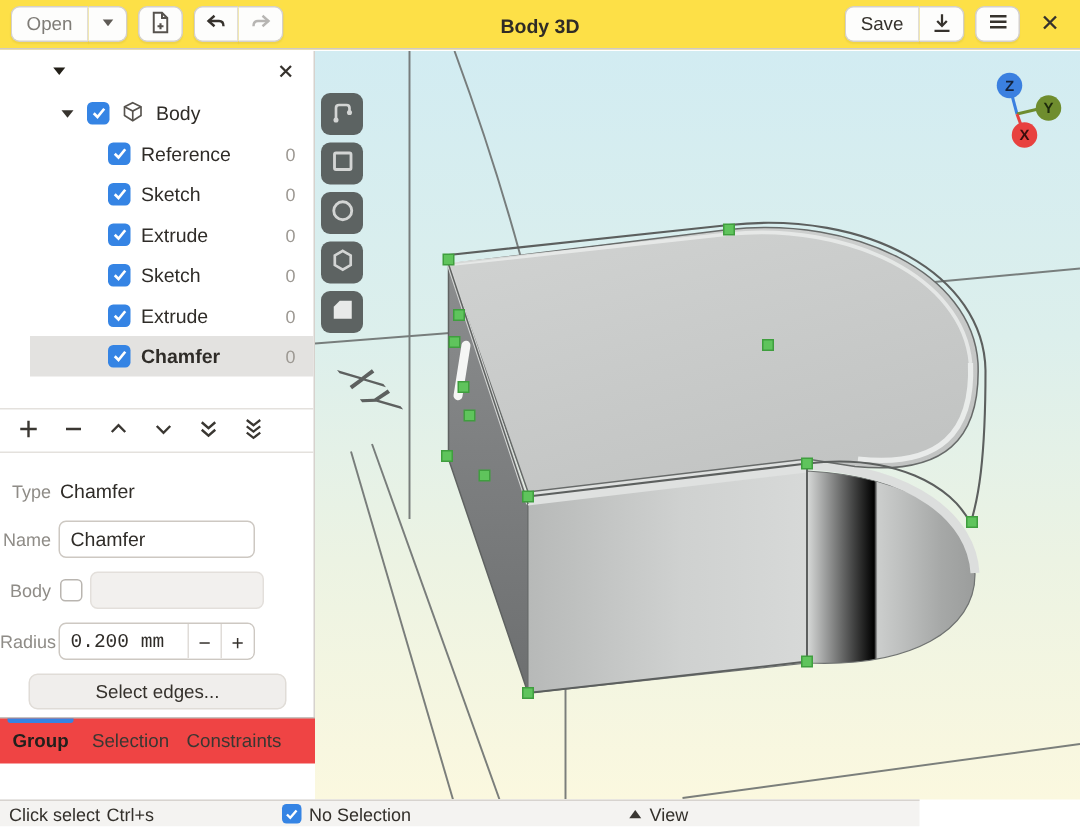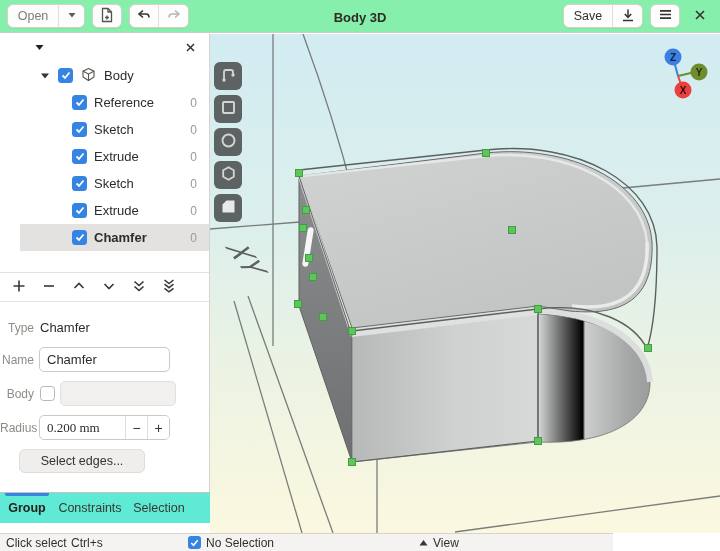--- a/index.html
+++ b/index.html
@@ -5,21 +5,21 @@
   * { margin:0; padding:0; box-sizing:border-box; }
   html,body { width:720px; height:551px; }
   body {
     position:relative; overflow:hidden; background:#fff;
     font-family:"Liberation Sans", sans-serif; color:#2f2c28;
     -webkit-font-smoothing:antialiased;
   }
   
   .header{
     position:absolute; left:0; top:0; width:720px; height:30px;
-    background:#86efac; border-bottom:1px solid #cfcac5;
+    background:#fde047; border-bottom:1px solid #cfcac5;
     display:flex; align-items:center; padding:16px 7px; gap:7px;
   }
   .hgroup{ display:flex; align-items:center; }
   .btn{
     background:#fdfdfc; border:1px solid #d4d0cb; border-radius:6px;
     height:24px; display:flex; align-items:center; justify-content:center;
     font-size:12.5px; color:#35312c; box-shadow:0 1px 1px rgba(0,0,0,.05);
     cursor:default;
   }
   .btn.pair-l{ border-radius:6px 0 0 6px; border-right:1px solid #e2dfdb; }
@@ -79,36 +79,36 @@
   .dinput{
     margin-left:5px; width:116px; height:25px; background:#f2f0ee;
     border:1px solid #e3dfdb; border-radius:5px;
   }
   .spin{
     margin-left:5px; display:flex; height:25px; width:131px;
     border:1px solid #cdc8c2; border-radius:5px; background:#fff; overflow:hidden;
   }
   .spin input{
     width:85px; border:none; padding:0 7px; font-size:13px; color:#2f2c28;
-    font-family:Liberation Serif, serif; background:transparent;
+    font-family:Liberation Mono, monospace; background:transparent;
   }
   .spin .sbtn{
     width:23px; border:none; background:#fff; border-left:1px solid #e0dcd8;
     font-size:14px; color:#35312c; display:flex; align-items:center; justify-content:center;
   }
   .wide-btn{
-    margin:1px 0 0 19px; width:126px; height:24px; background:#f0eeec;
+    margin:1px 0 0 19px; width:172px; height:24px; background:#f0eeec;
     border:1px solid #e0dcd7; border-radius:6px; font-size:12.5px; color:#35312c;
     display:flex; align-items:center; justify-content:center;
   }
 
   
   .tabbar{
-    position:absolute; left:0; top:492px; width:210px; height:31px;
-    background:#5eead4; border-top:1px solid #c6c2be; display:flex;
+    position:absolute; left:0; top:478px; width:210px; height:31px;
+    background:#ef4444; border-top:1px solid #c6c2be; display:flex;
   }
   .tab{ height:100%; display:flex; align-items:center; justify-content:center; font-size:12.5px; color:#3a3732; position:relative; }
   .tab.t1{ width:54px; } .tab.t2{ width:72px; } .tab.t3{ width:66px; }
   .tab.active{ color:#23201c; font-weight:bold; }
   .tab-ind{ position:absolute; left:5px; top:0; width:44px; height:3px; background:#3584e4; border-radius:0 0 2px 2px; }
   .statusbar{
     position:absolute; left:0; top:533px; width:613px; height:18px;
     background:#f4f3f1; border-top:1px solid #d7d3cf; font-size:12px; color:#33302b;
   }
   .statusbar .sitem{ position:absolute; top:0; height:17px; display:flex; align-items:center; gap:5px; }
@@ -499,25 +499,25 @@
       </span>
     </button>
   </div>
 </div>
 
 <div class="tabbar">
   <div class="tab t1 active">
     <span class="tab-ind"></span>
     <span>Group</span>
   </div>
+  <div class="tab t3">
+    <span>Selection</span>
+  </div>
   <div class="tab t2">
     <span>Constraints</span>
-  </div>
-  <div class="tab t3">
-    <span>Selection</span>
   </div>
 </div>
 
 <div class="statusbar">
   <span class="sitem" style="left:6px">Click select</span>
   <span class="sitem" style="left:71px">Ctrl+s</span>
   <span class="sitem" style="left:188px">
     <span class="schk">
       <svg width="9" height="8" viewBox="0 0 9 8" fill="none" stroke="#fff" stroke-width="1.6">
           <path d="M1.3,4 L3.5,6.2 L7.7,1.3"></path>

